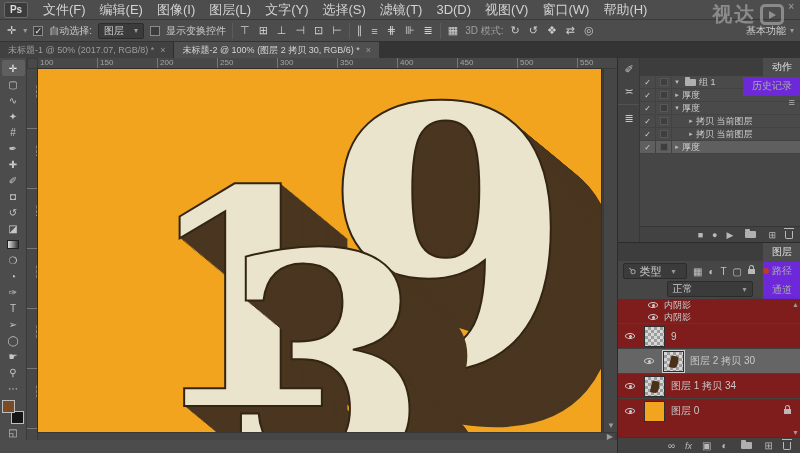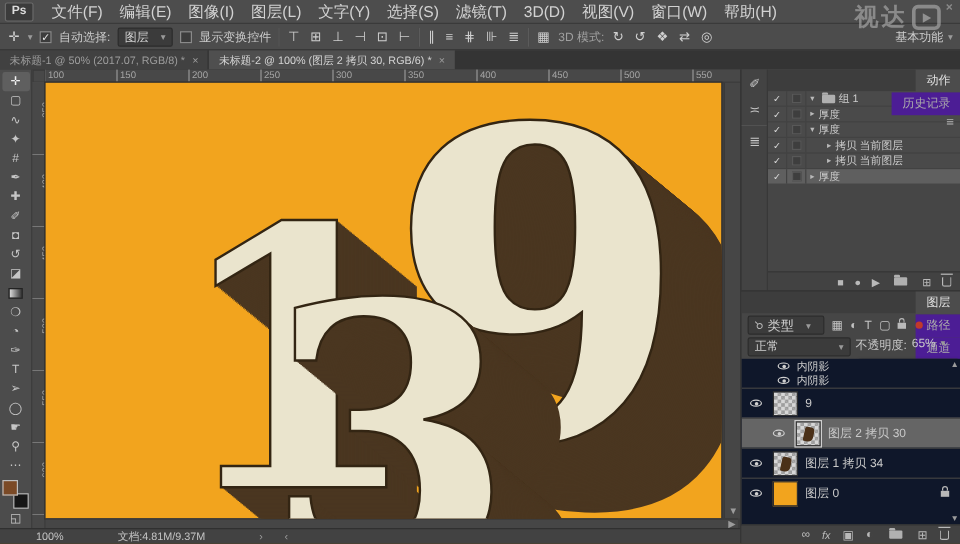--- a/index.html
+++ b/index.html
@@ -76,21 +76,21 @@
   .statusbar .docinfo { margin-left:45px; }
   .statusbar .sarr { margin-left:45px; color:#9a9a9a; }
   
   .dock { position:absolute; left:617px; top:58px; width:183px; height:395px; background:#464646; border-left:1px solid #2c2c2c; }
   .icon-strip { position:absolute; left:0; top:0; width:22px; height:184px; background:#434343; border-right:1px solid #383838; }
   .strip-btn { width:22px; height:22px; display:flex; align-items:center; justify-content:center; color:#c8c8c8; font-size:11px; }
   .strip-div { height:1px; background:#383838; border-bottom:1px solid #525252; margin:2px 0; }
   
   .actions-panel { position:absolute; left:22px; top:0; width:161px; height:184px; background:#464646; }
   .panel-tabs { height:18px; display:flex; background:#3d3d3d; align-items:flex-end;flex-direction:column; }
-  .panel-tab { padding:2px 9px 3px; font-size:10px; color:#ababab; background:#4c1d95; }
+  .panel-tab { padding:2px 9px 3px; font-size:10px; color:#ababab; background:#6d28d9; }
   .panel-tab.active { background:#4c4c4c; color:#e0e0e0; }
   .panel-menu { margin-left:auto; padding:0 6px; color:#b5b5b5; font-size:11px; }
   .action-rows { background:#4a4a4a; }
   .action-row { height:13px; display:flex; align-items:center; font-size:9px; color:#cdcdcd; border-bottom:1px solid #424242; }
   .action-row.selected { background:#5f5f5f; }
   .a-check { width:16px; text-align:center; color:#d7d7d7; font-size:8px; border-right:1px solid #424242; align-self:stretch; line-height:13px; }
   .a-toggle { width:16px; align-self:stretch; border-right:1px solid #424242; display:flex; align-items:center; justify-content:center; }
   .a-toggle i { width:8px; height:8px; background:#3e3e3e; border:1px solid #585858; }
   .a-arrow { width:10px; text-align:center; color:#b9b9b9; font-size:7px; }
   .indent1 { margin-left:14px; }
@@ -107,29 +107,29 @@
   .lock-icon { position:relative; width:7px; height:5px; background:#b9b9b9; display:inline-block; }
   .lock-icon::before { content:""; position:absolute; left:1px; top:-4px; width:3px; height:3px; border:1px solid #b9b9b9; border-bottom:none; border-radius:3px 3px 0 0; }
   .checker { background-image:linear-gradient(45deg,#9d9d9d 25%,transparent 25%,transparent 75%,#9d9d9d 75%),
     linear-gradient(45deg,#9d9d9d 25%,#d7d7d7 25%,#d7d7d7 75%,#9d9d9d 75%); background-size:6px 6px; background-position:0 0,3px 3px; }
   
   .layers-panel { position:absolute; left:0; top:184px; width:183px; height:211px; background:#464646; border-top:1px solid #2c2c2c; }
   .filter-row { height:20px; display:flex; align-items:center; gap:4px; padding:0 5px; }
   .mag { display:inline-block; transform:rotate(135deg); font-size:9px; color:#b9b9b9; }
   .f-icons { display:flex; gap:6px; margin-left:2px; align-items:center; color:#c3c3c3; font-size:10px; }
   .red-dot { width:6px; height:6px; border-radius:50%; background:#c0392b; margin-left:2px; }
-  .blend-row { height:18px; display:flex; gap:4px; padding:0 5px; font-size:10px; }
+  .blend-row { height:18px; display:flex; align-items:center; gap:4px; padding:0 5px; font-size:10px;flex-direction:column; }
   .lock-row { height:18px; display:flex; align-items:center; gap:6px; padding:0 5px; font-size:10px; color:#bdbdbd; position:relative; }
   .slider-pop { position:absolute; left:98px; top:0; width:82px; height:20px; background:#4e4e4e; border:1px solid #2c2c2c;
     box-shadow:1px 2px 4px rgba(0,0,0,.4); display:flex; align-items:center; padding:0 6px; }
   .slider-track { position:relative; width:100%; height:2px; background:#8a8a8a; }
   .slider-knob { position:absolute; left:62%; top:-3px; width:8px; height:8px; border-radius:50%; background:#ccce3e; box-shadow:0 0 4px #d9d94e; }
   .cursor-arrow { position:absolute; left:70%; top:2px; width:0; height:0; border-left:5px solid #fff; border-bottom:11px solid transparent;
     border-top:2px solid transparent; transform:rotate(-15deg); filter:drop-shadow(1px 1px 0 #222); }
-  .layer-list { position:absolute; left:0; top:56px; width:183px; height:139px; background:#0f172a; overflow:hidden; }
+  .layer-list { position:absolute; left:0; top:56px; width:183px; height:139px; background:#7f1d1d; overflow:hidden; }
   .fx-row { height:12px; display:flex; align-items:center; gap:6px; padding-left:30px; font-size:9px; color:#c9c9c9; }
   .layer-row { height:25px; display:flex; align-items:center; gap:6px; padding:0 4px; border-top:1px solid #424242; font-size:10px; }
   .layer-row.selected { background:#656565;padding-left:23px; }
   .l-eye { width:16px; display:flex; justify-content:center; }
   .thumb { width:21px; height:21px; border:1px solid #2e2e2e; position:relative; flex:none; }
   .thumb.sel { outline:1px solid #cfcfcf; }
   .thumb .mark { position:absolute; left:6px; top:4px; width:8px; height:12px; background:#4a3018; border-radius:2px 3px 4px 1px; transform:rotate(12deg); }
   .thumb.orange { background:#F2A41E; }
   .l-lock { margin-left:auto; margin-right:6px; }
   .list-scroll-up { position:absolute; right:2px; top:2px; color:#9b9b9b; font-size:7px; }
@@ -322,26 +322,20 @@
     </div>
 
     <div class="vscroll">
       <span class="arr">▼</span>
     </div>
     <div class="hscroll">
       <span class="arr">▶</span>
     </div>
   </div>
 
-  <div class="statusbar">
-    <span class="zoom">100%</span>
-    <span class="docinfo">文档:4.81M/9.37M</span>
-    <span class="sarr">›</span>
-    <span class="sarr" style="margin-left:18px">‹</span>
-  </div>
 
   <div class="dock">
 
     <div class="icon-strip">
       <div class="strip-btn">
           <span>✐</span>
         </div>
       <div class="strip-btn">
           <span>≍</span>
         </div>

